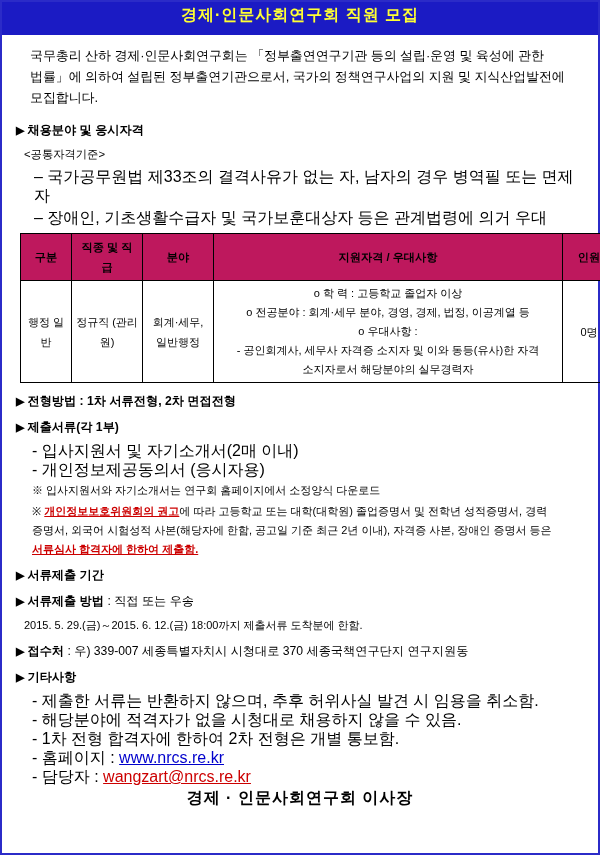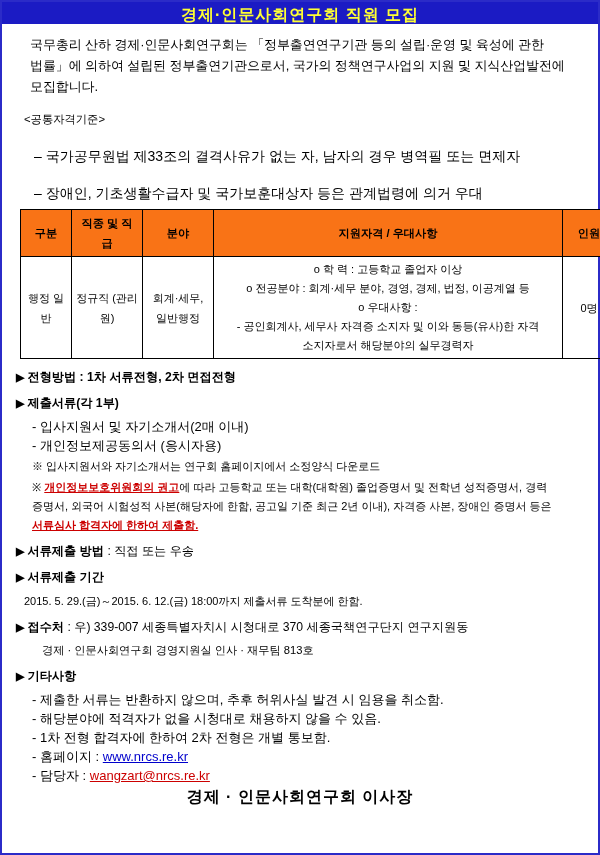--- a/index.html
+++ b/index.html
@@ -20,21 +20,21 @@
     height: 855px;
     box-sizing: border-box;
     border: 2px solid #2b2bc8;
     background: #ffffff;
   }
   
   .header {
     background: #1b1bc4;
     color: #ffff33;
     text-align: center;
-    padding: 3px 0 0 0;
+    padding: 3px 0 11px 0;
   }
   .header-title-ko {
     font-size: 16px;
     font-weight: bold;
     letter-spacing: 1px;
     line-height: 19px;
   }
   .header-title-en {
     font-size: 14.5px;
     font-weight: bold;
@@ -65,40 +65,40 @@
   .tri {
     color: #000;
     font-size: 11px;
     margin-right: 3px;
   }
   .sub-label {
     margin: 3px 0 2px 8px;
     font-size: 11.3px;
   }
   .dash-line {
-    margin: 18px 0 0 18px;
-    font-size: 14px;
+    margin: 3px 0 0 18px;
+    font-size: 16px;
     line-height: 19px;
   }
   
   table.jobtable {
     border-collapse: collapse;
     width: 560px;
     margin: 6px 0 8px 4px;
     font-size: 11px;
     table-layout: fixed;
   }
   table.jobtable th, table.jobtable td {
     border: 1px solid #000000;
     padding: 3px 4px;
     vertical-align: middle;
     text-align: center;
   }
   table.jobtable thead th {
-    background: #f97316;
+    background: #be185d;
     font-weight: bold;
     height: 24px;
     font-size: 11.2px;
     text-align: center;
   }
   td.qual {
     text-align: left;
     padding-left: 10px;
     line-height: 19px;
     font-size: 11px;
@@ -110,21 +110,21 @@
   .col-qual   { width: 340px; }
   .col-inwon  { width: 44px; }
   
   .item {
     margin: 2px 0 2px 8px;
     font-size: 11px;
     line-height: 20px;
   }
   .item-indent {
     margin: 0 0 0 16px;
-    font-size: 13px;
+    font-size: 16px;
     line-height: 19px;
   }
   .item-indent2 {
     margin: 0 0 0 26px;
     font-size: 11.2px;
     line-height: 19px;
   }
   .note {
     margin: 2px 0 2px 16px;
     font-size: 11px;
@@ -165,20 +165,23 @@
   </div>
 
   <div class="body-wrap">
 
     <div class="intro">
       <span class="ln">국무총리 산하 경제·인문사회연구회는 「정부출연연구기관 등의 설립·운영 및 육성에 관한</span>
       <span class="ln">법률」에 의하여 설립된 정부출연기관으로서, 국가의 정책연구사업의 지원 및 지식산업발전에</span>
       <span class="ln">모집합니다.</span>
     </div>
 
+    <div class="section-head">
+      <span class="tri">▶</span><span>채용분야 및 응시자격</span>
+    </div>
 
     <div class="sub-label">&lt;공통자격기준&gt;</div>
     <div class="dash-line">– 국가공무원법 제33조의 결격사유가 없는 자, 남자의 경우 병역필 또는 면제자</div>
     <div class="dash-line">– 장애인, 기초생활수급자 및 국가보훈대상자 등은 관계법령에 의거 우대</div>
 
     <table class="jobtable">
       <thead>
         <tr>
           <th class="col-gubun">구분</th>
           <th class="col-jikjong">직종 및 직급</th>
@@ -215,34 +218,33 @@
     <div class="item-indent">- 입사지원서 및 자기소개서(2매 이내)</div>
     <div class="item-indent">- 개인정보제공동의서 (응시자용)</div>
     <div class="note">※  입사지원서와 자기소개서는 연구회 홈페이지에서  소정양식 다운로드</div>
     <div class="note">
       <span>※ </span><span class="red-under">개인정보보호위원회의 권고</span><span>에 따라 고등학교 또는 대학(대학원) 졸업증명서 및 전학년 성적증명서, 경력</span>
       <span class="blockline">증명서, 외국어 시험성적 사본(해당자에 한함, 공고일 기준 최근 2년 이내), 자격증 사본, 장애인 증명서 등은</span>
       <span class="blockline red-under note-strong">서류심사 합격자에 한하여 제출함.</span>
     </div>
 
     <div class="section-head">
+      <span class="tri">▶</span><span>서류제출 기간</span>
+    </div>
+
+    <div class="section-head">
       <span class="tri">▶</span><span>서류제출 방법</span>
       <span style="font-weight:normal;">: 직접 또는 우송</span>
     </div>
-
-    <div class="section-head">
-      <span class="tri">▶</span><span>서류제출 기간</span>
-    </div>
     <div class="item">2015. 5. 29.(금)～2015. 6. 12.(금) 18:00까지 제출서류 도착분에 한함.</div>
 
     <div class="section-head">
       <span class="tri">▶</span><span>접수처</span>
       <span style="font-weight:normal;">: 우) 339-007 세종특별자치시 시청대로 370 세종국책연구단지 연구지원동</span>
     </div>
-    <div class="item-indent2">경제 · 인문사회연구회 경영지원실 인사 · 재무팀 813호</div>
 
     <div class="section-head">
       <span class="tri">▶</span><span>기타사항</span>
     </div>
     <div class="item-indent">- 제출한 서류는 반환하지 않으며, 추후 허위사실 발견 시 임용을 취소함.</div>
     <div class="item-indent">- 해당분야에 적격자가 없을 시청대로 채용하지 않을 수 있음.</div>
     <div class="item-indent">- 1차 전형 합격자에 한하여 2차 전형은 개별 통보함.</div>
     <div class="item-indent">
       <span>- 홈페이지 : </span><a class="blue-link" href="#">www.nrcs.re.kr</a>
     </div>

